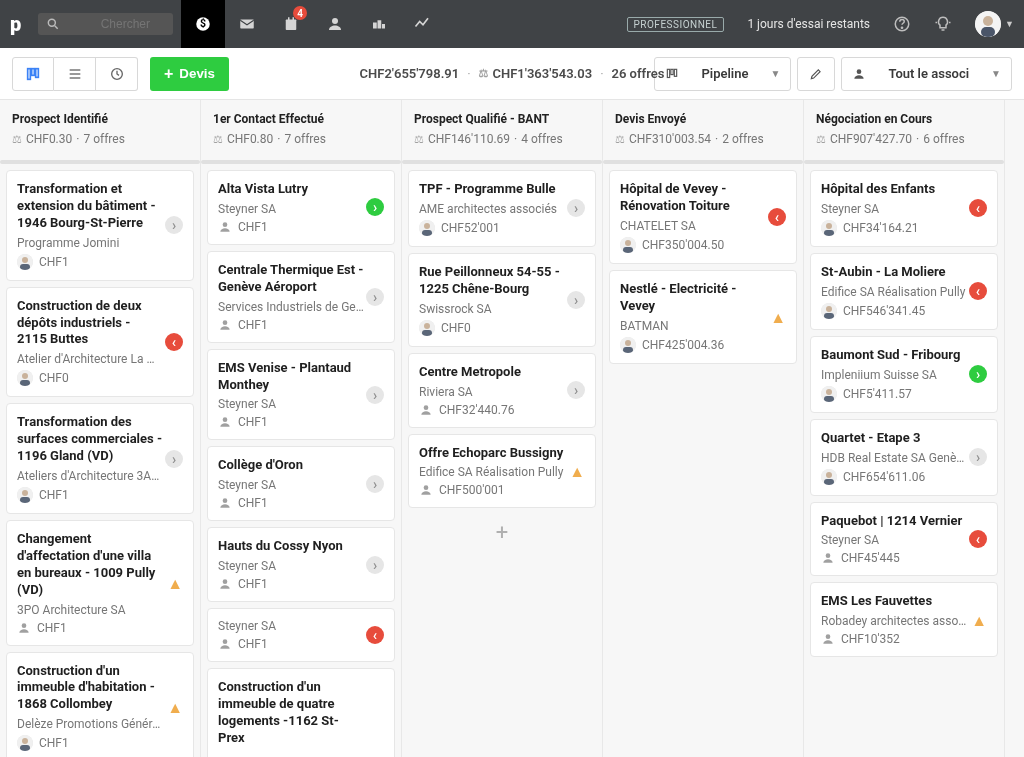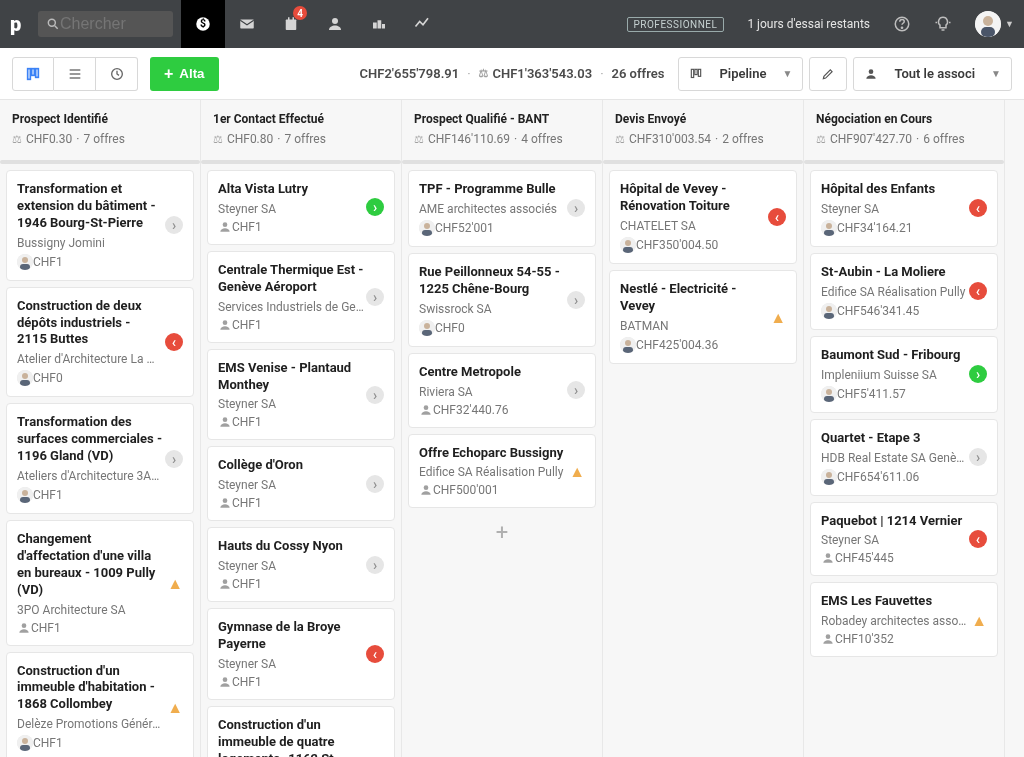--- a/index.html
+++ b/index.html
@@ -1,21 +1,21 @@
 <!DOCTYPE html>
 <html><head>
 <meta charset="utf-8">
 <style>
   * { box-sizing: border-box; margin: 0; padding: 0; }
   body { font-family: -apple-system, BlinkMacSystemFont, "Segoe UI", Roboto, Helvetica, Arial, sans-serif; font-size: 13px; background: #f7f7f7; color: #2b2b2b; width: 1024px; height: 757px; overflow: hidden; }
   
   .topbar { height: 48px; background: #404346; display: flex; align-items: center; padding: 0 10px; color: #e5e5e5; }
   .logo { width: 28px; font-size: 20px; font-weight: 900; color: #fff; }
   .search-wrap { background: #555; border-radius: 3px; display: flex; align-items: center; padding: 4px 8px; width: 135px; color: #bbb; }
-  .search-wrap input { background: transparent; border: 0; color: #5eead4; font-size: 16px; width: 90px; outline: none; }
+  .search-wrap input { background: transparent; border: 0; color: #5eead4; font-size: 12px; width: 90px; outline: none; text-align: right; }
   .nav-icons { display: flex; gap: 0; margin-left: 8px; }
   .nav-icon { width: 44px; height: 48px; display: flex; align-items: center; justify-content: center; color: #d5d5d5; cursor: pointer; position: relative; }
   .nav-icon.active { background: #000; }
   .nav-icon .badge { position: absolute; top: 6px; right: 6px; background: #e74c3c; color: #fff; font-size: 10px; width: 14px; height: 14px; border-radius: 7px; display: flex; align-items: center; justify-content: center; font-weight: 600; }
   .topbar-right { margin-left: auto; display: flex; align-items: center; gap: 23px; font-size: 12px; }
   .topbar-right .tag { border: 1px solid #9aa; padding: 1px 6px; border-radius: 2px; font-size: 10px; letter-spacing: 0.5px; color: #c5d0d0; }
   .avatar { width: 26px; height: 26px; border-radius: 50%; background: #eee; overflow: hidden; }
   .avatar svg { width: 100%; height: 100%; }
   .caret-small { font-size: 9px; margin-left: 2px; color:#ccc;}
   
@@ -24,35 +24,35 @@
   .btn-group .btn { width: 42px; height: 34px; border: 1px solid #d8d8d8; background: #fff; display: flex; align-items: center; justify-content: center; cursor: pointer; color: #555; }
   .btn-group .btn:first-child { border-radius: 3px 0 0 3px; }
   .btn-group .btn:last-child { border-radius: 0 3px 3px 0; }
   .btn-group .btn + .btn { border-left: 0; }
   .btn-group .btn.active svg { stroke: #3b82f6; }
   .btn-green { margin-left: 12px; height: 34px; border: 0; background: #2ecc40; color: #fff; font-weight: 600; padding: 0 14px; border-radius: 3px; display: flex; align-items: center; gap: 6px; cursor: pointer; }
   .toolbar-center { position: absolute; left: 50%; transform: translateX(-50%); display: flex; align-items: flex-end; gap: 8px; font-size: 13px; color: #4b4b4b; font-weight: 600; }
   .toolbar-center .sep { color: #aaa; font-weight: 400; }
   .toolbar-center .mid { display: flex; align-items: center; gap: 4px;}
   .toolbar-right { margin-left: auto; display: flex; gap: 6px; }
-  .btn-outline { height: 34px; border: 1px solid #d8d8d8; background: #fff; border-radius: 3px; display: flex; align-items: center; gap: 16px; padding: 0 10px; cursor: pointer; font-weight: 600; font-size: 13px; color: #3a3a3a; }
+  .btn-outline { height: 34px; border: 1px solid #d8d8d8; background: #fff; border-radius: 3px; display: flex; align-items: center; gap: 22px; padding: 0 10px; cursor: pointer; font-weight: 600; font-size: 13px; color: #3a3a3a; }
   .btn-icon-only { width: 38px; justify-content:center; padding:0; }
   .btn-outline .caret { font-size: 10px; color: #888; }
   
   .board { display: flex; height: calc(757px - 100px); overflow: hidden; }
   .column { width: 201px; flex: 0 0 201px; border-right: 1px solid #e8e8e8; background: #f7f7f7; padding: 0 6px; overflow-y: auto; }
   .column::-webkit-scrollbar{width:0}
   .col-head { padding: 12px 6px 8px 6px; }
   .col-title { font-weight: 700; font-size: 12px; color: #222; margin-bottom: 6px; }
   .col-sub { font-size: 12px; color: #767676; display: flex; align-items: center; gap: 4px; }
   .track { height: 4px; background: #e0e0e0; margin: 6px -6px 6px -6px; border-radius: 2px; }
   .card { background: #fff; border: 1px solid #e6e6e6; border-radius: 4px; padding: 10px; margin: 6px 0; position: relative; cursor: pointer; }
   .card-title { font-weight: 700; font-size: 13px; line-height: 1.3; color: #1f1f1f; margin-bottom: 4px; padding-right: 20px; }
   .card-org { font-size: 12px; color: #767676; margin-bottom: 4px; white-space: nowrap; overflow: hidden; text-overflow: ellipsis; padding-right: 20px;}
-  .card-row { display: flex; align-items: center; font-size: 12px; color: #767676; }
+  .card-row { display: flex; align-items: center; gap: 6px; font-size: 12px; color: #767676; }
   .status { position: absolute; right: 10px; top: 50%; transform: translateY(-50%); width: 18px; height: 18px; border-radius: 50%; display: flex; align-items: center; justify-content: center; }
   .status-chevron { background: #e6e6e6; color: #909090; }
   .status-chevron::after { content: "›"; font-size: 14px; font-weight:600; }
   .status-green { background: #2ecc40; color: #fff; }
   .status-green::after { content: "›"; font-size: 14px; font-weight:600; }
   .status-red { background: #e74c3c; color: #fff; }
   .status-red::after { content: "‹"; font-size: 14px; font-weight:600; }
   .status-warn { position: absolute; right: 10px; top: 50%; transform: translateY(-50%); color: #f0ad4e; font-size: 16px; }
   .person-icon { width: 14px; height: 14px; fill: #a0a0a0; flex-shrink:0;}
   .avatar-small { width: 16px; height:16px; border-radius:50%; background:#e8e8e8; display:inline-block; overflow:hidden; flex-shrink:0;}
@@ -155,21 +155,21 @@
       </div>
     <div class="btn">
         <svg width="16" height="16" viewBox="0 0 24 24" fill="none" stroke="#666" stroke-width="2">
           <circle cx="12" cy="12" r="8"></circle>
           <path d="M12 7v5l3 2"></path>
         </svg>
       </div>
   </div>
   <button class="btn-green">
       <span style="font-size:16px;font-weight:700">+</span>
-      <span>Alta</span>
+      <span>Devis</span>
     </button>
   <div class="toolbar-center">
     <span>CHF2'655'798.91</span>
     <span class="sep">·</span>
     <span class="mid">
         <span class="scale-icon">⚖</span>
         <span>CHF1'363'543.03</span>
       </span>
     <span class="sep">·</span>
     <span>26 offres</span>
@@ -207,21 +207,21 @@
     <div class="col-sub">
           <span class="scale-icon">⚖</span>
           <span>CHF0.30</span>
           <span>·</span>
           <span>7 offres</span>
         </div>
   </div>
       <div class="track"></div>
       <div class="card">
       <div class="card-title">Transformation et extension du bâtiment - 1946 Bourg-St-Pierre</div>
-      <div class="card-org">Bussigny Jomini</div>
+      <div class="card-org">Programme Jomini</div>
       <div class="card-row">
           <span class="avatar-small"><svg viewBox="0 0 16 16">
               <circle cx="8" cy="8" r="8" fill="#f0f0f0"></circle>
               <circle cx="8" cy="6" r="3" fill="#c9b29b"></circle>
               <rect x="3" y="10" width="10" height="6" rx="3" fill="#5a6678"></rect>
             </svg></span>
           <span>CHF1</span>
         </div>
       <span class="status status-chevron"></span>
     </div>
@@ -342,21 +342,20 @@
       <div class="card-row">
           <svg class="person-icon" viewBox="0 0 24 24">
             <circle cx="12" cy="8" r="4"></circle>
             <path d="M4 20c0-4 4-6 8-6s8 2 8 6"></path>
           </svg>
           <span>CHF1</span>
         </div>
       <span class="status status-chevron"></span>
     </div>
       <div class="card">
-      <div class="card-title">Gymnase de la Broye Payerne</div>
       <div class="card-org">Steyner SA</div>
       <div class="card-row">
           <svg class="person-icon" viewBox="0 0 24 24">
             <circle cx="12" cy="8" r="4"></circle>
             <path d="M4 20c0-4 4-6 8-6s8 2 8 6"></path>
           </svg>
           <span>CHF1</span>
         </div>
       <span class="status status-red"></span>
     </div>

